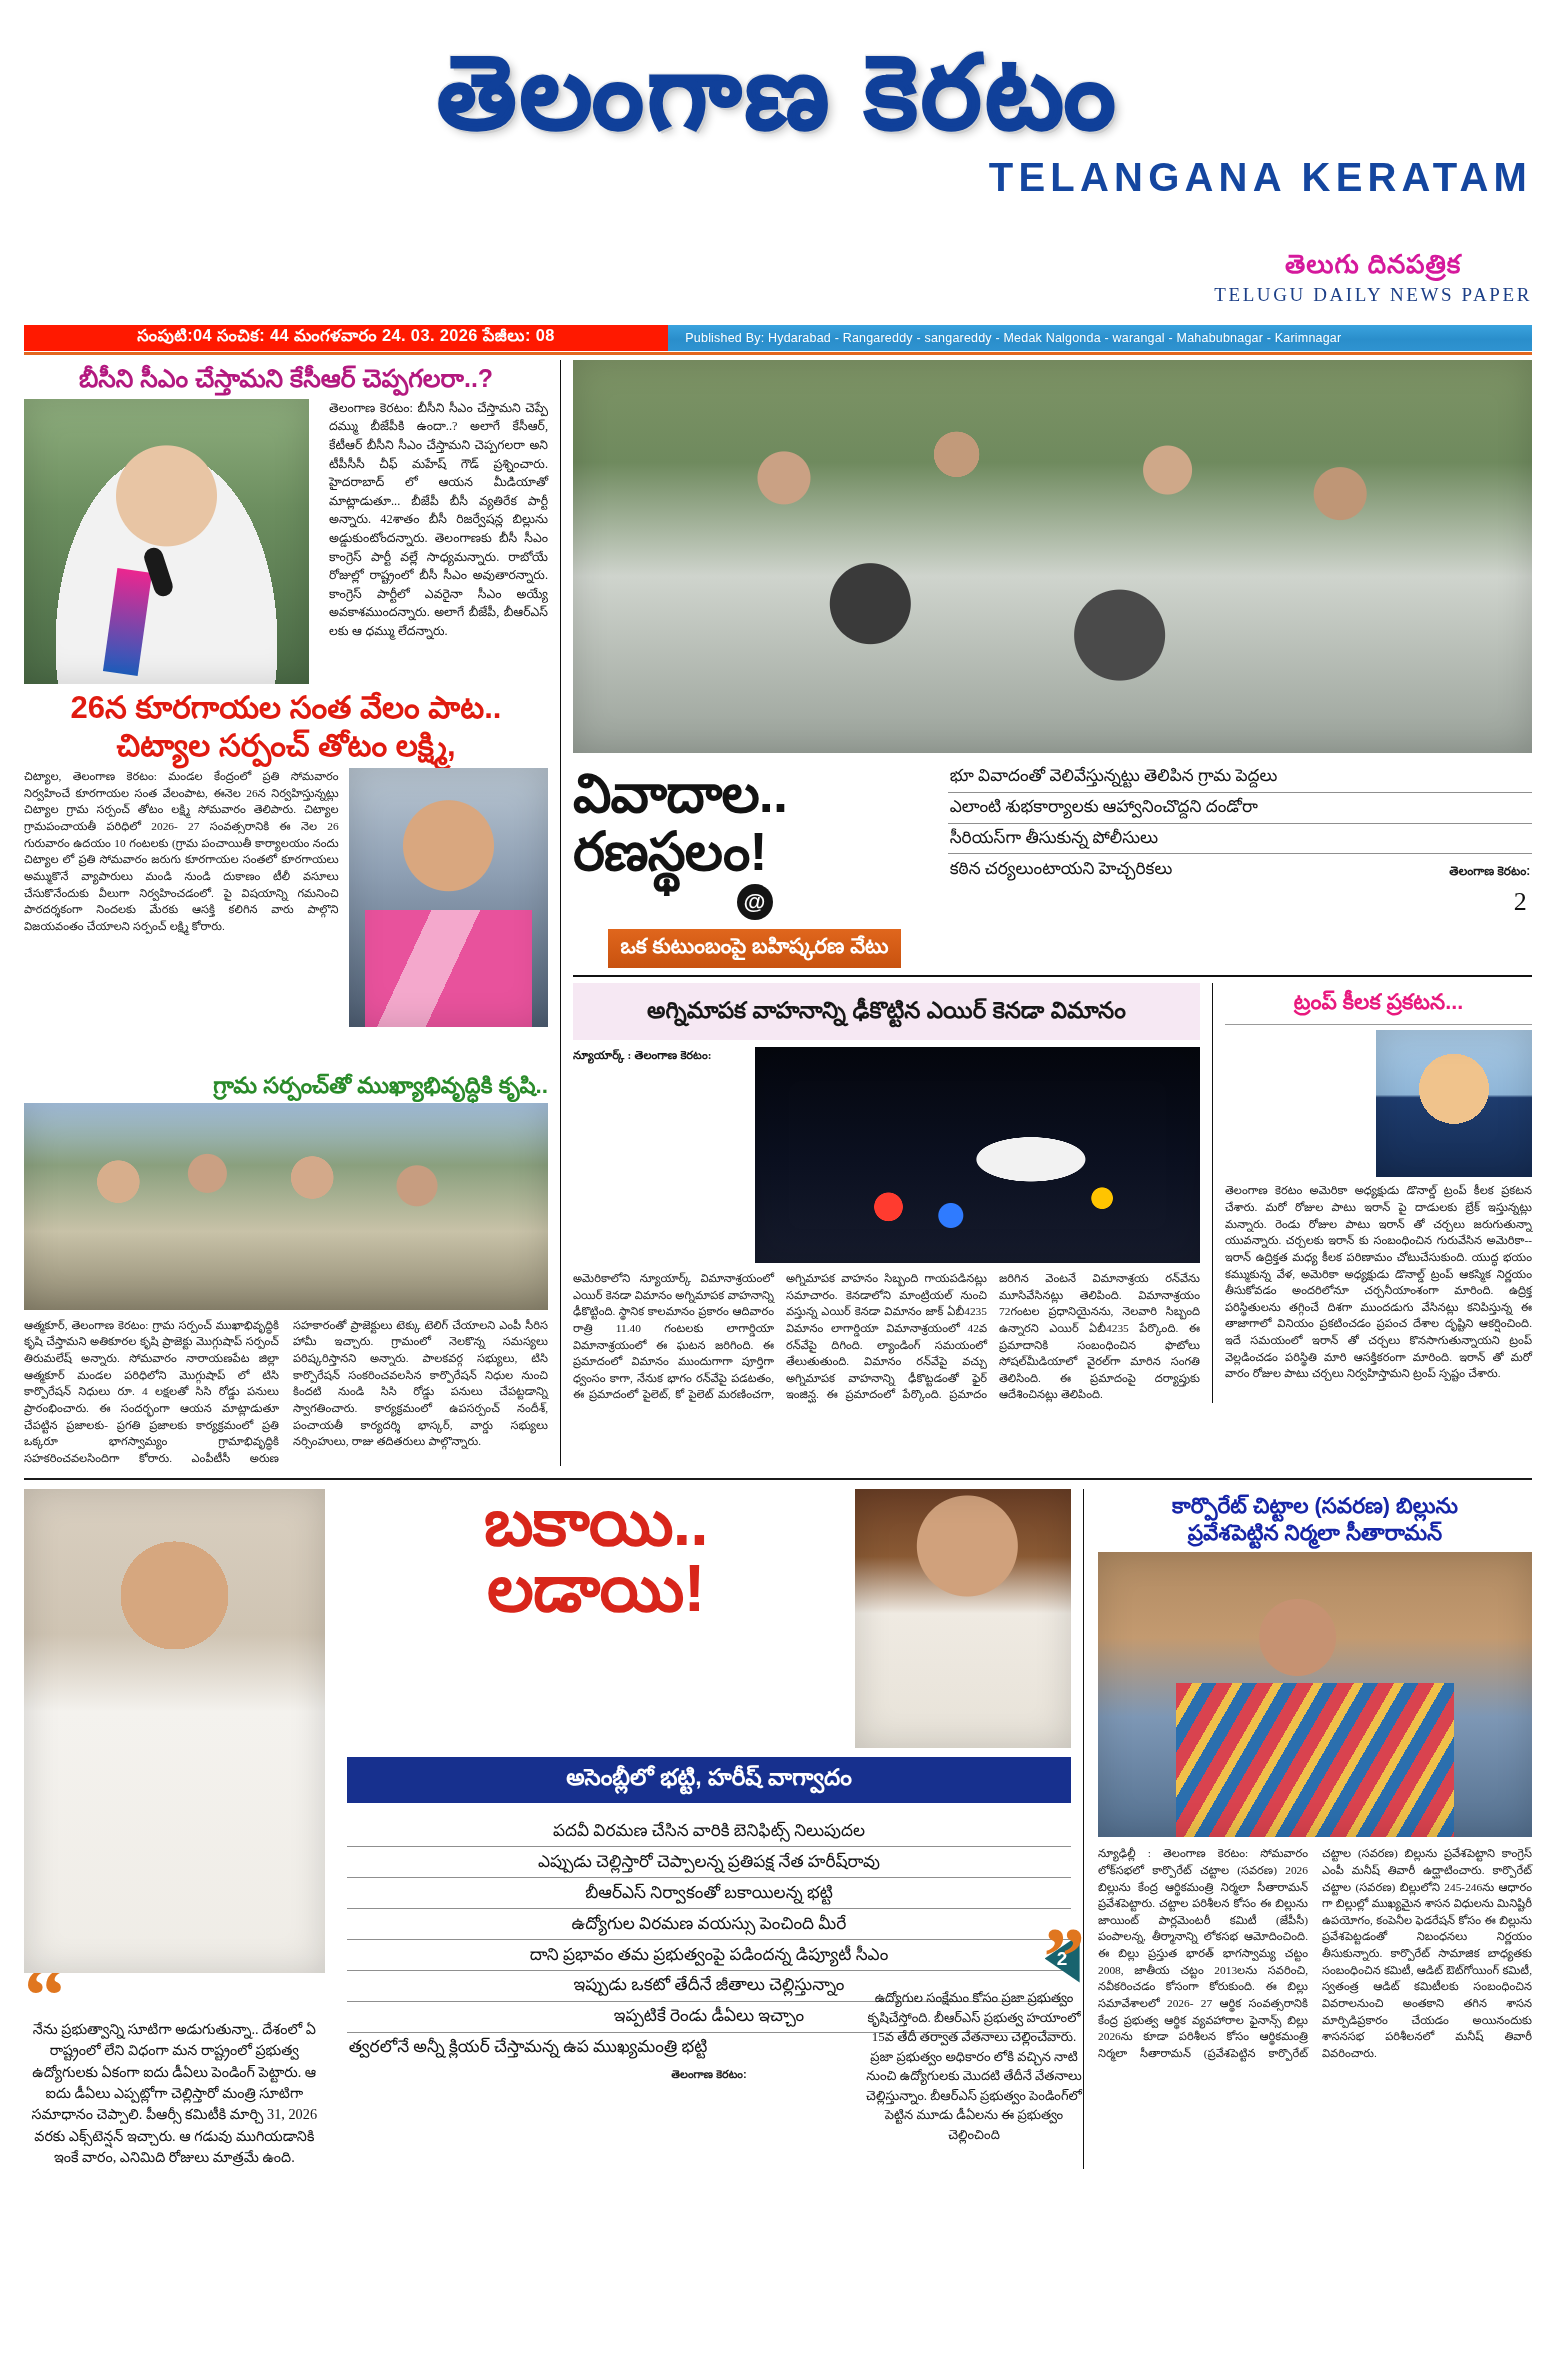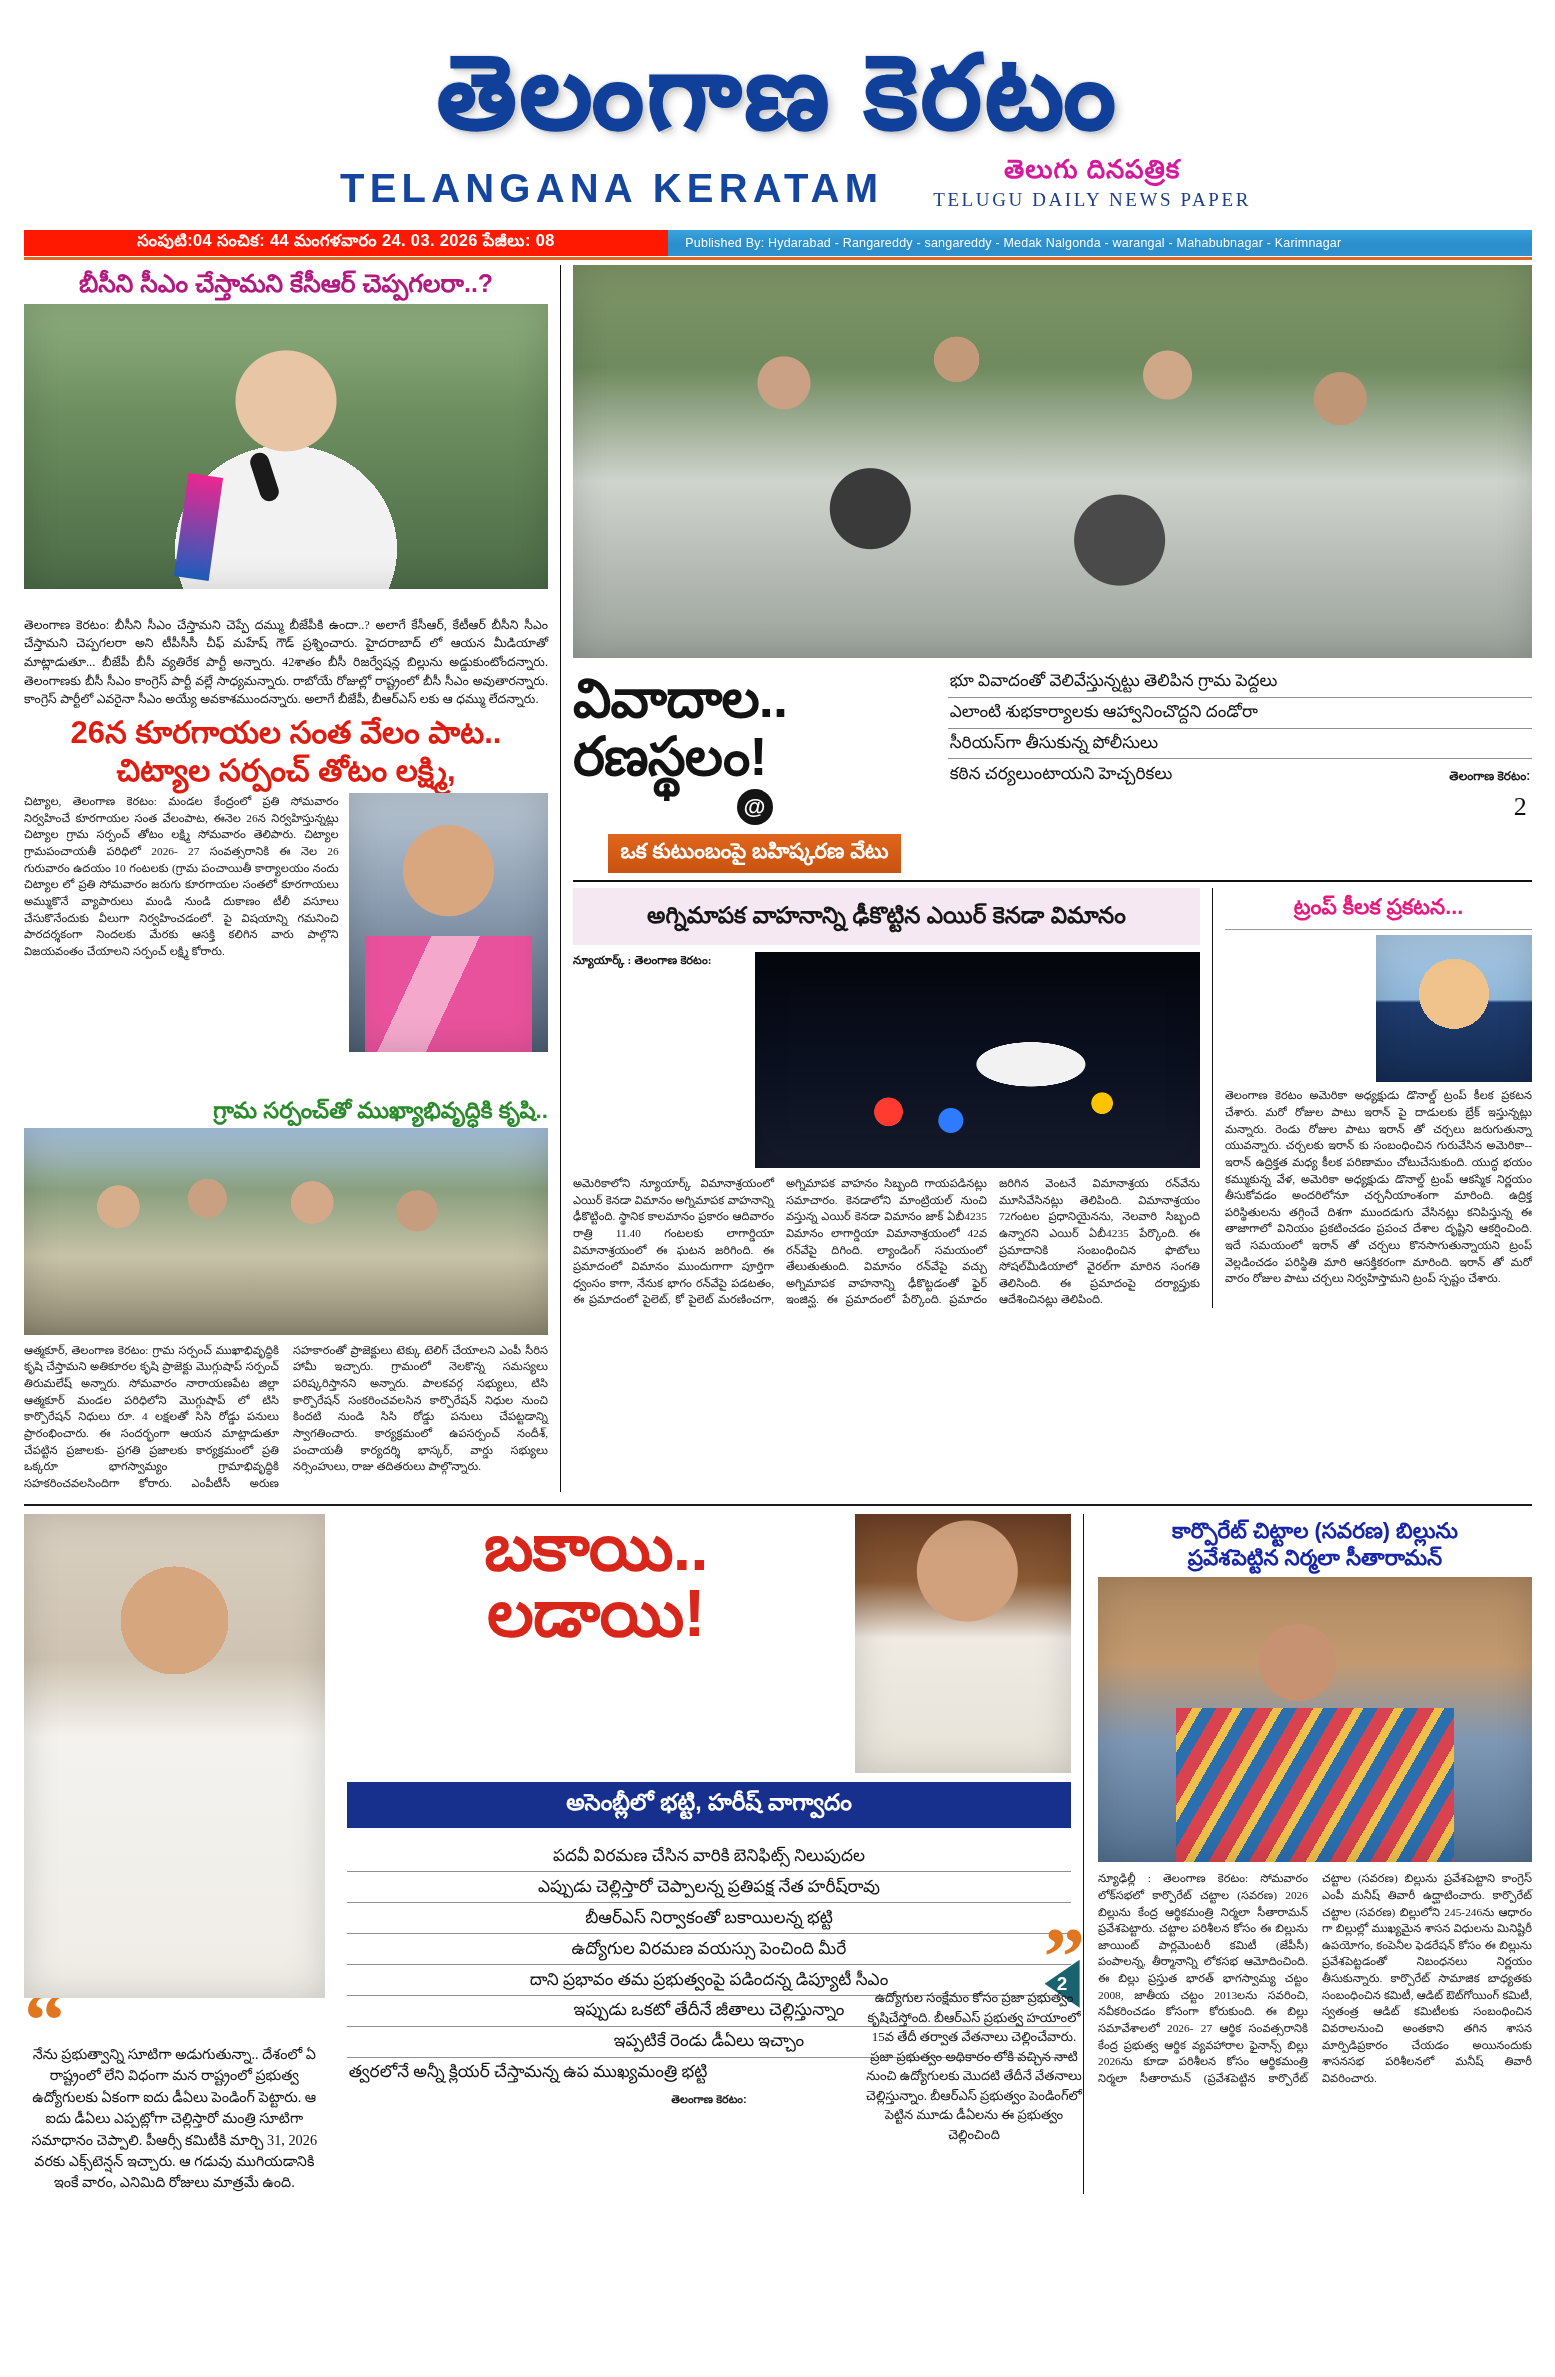--- a/index.html
+++ b/index.html
@@ -20,21 +20,21 @@
   .masthead-te {
     font-family:"Liberation Sans", sans-serif;
     font-size:102px; font-weight:700; color:#10409a;
     letter-spacing:3.5px; line-height:1.02;
     text-shadow: 2.6px 2.6px 0 #cfcfcf, -1.7px -1.7px 0 #e8e8e8, 4.3px 4.3px 8.6px rgba(0,0,0,.22);
     -webkit-text-stroke:1.7px #10409a;
     white-space:nowrap;
   }
   .masthead-row2 {
     display:flex; align-items:flex-end; justify-content:center;
-    gap:50px; margin-top:10.4px; padding-left:35px;
+    gap:50px; margin-top:10.4px; padding-left:35px;flex-direction:column;
   }
   .masthead-en {
     font-family:"Liberation Sans", sans-serif;
     font-size:40px; font-weight:700; color:#14469f;
     letter-spacing:5.2px;
   }
   .masthead-right { text-align:center; line-height:1.15; }
   .masthead-sub-te {
     font-family:"Liberation Sans", sans-serif;
     font-size:26px; font-weight:700; color:#d5199c; letter-spacing:0.9px;
@@ -102,21 +102,21 @@
     hyphens:auto; word-spacing:0.4px;
   }
   .body-te.small { font-size:11.4px; line-height:1.46; }
 
   
   .photo { position:relative; overflow:hidden; background:#cfcfcf; }
   .photo::after{ content:""; position:absolute; inset:0;
     box-shadow:inset 0 0 36px rgba(0,0,0,.16); }
 
   
-  .blockA { display:flex; gap:27px;flex-direction:column; }
+  .blockA { display:flex; gap:20px; }
   .photoA {
     flex:0 0 285px; height:285px;
     background:
       radial-gradient(circle at 50% 34%, #e8c5a4 0 50px, transparent 51px),
       radial-gradient(ellipse at 50% 86%, #f2f2f2 0 111px, transparent 111px),
       linear-gradient(180deg,#8fae7e 0%, #6d8f60 38%, #4b6b46 100%);
   }
   .photoA .mic { position:absolute; left:44%; top:52%; width:19px;height:50px;
     background:#1a1a1a; border-radius:9.5px; transform:rotate(-18deg); }
   .photoA .scarf { position:absolute; left:30%; top:60%; width:35px;height:104px;

